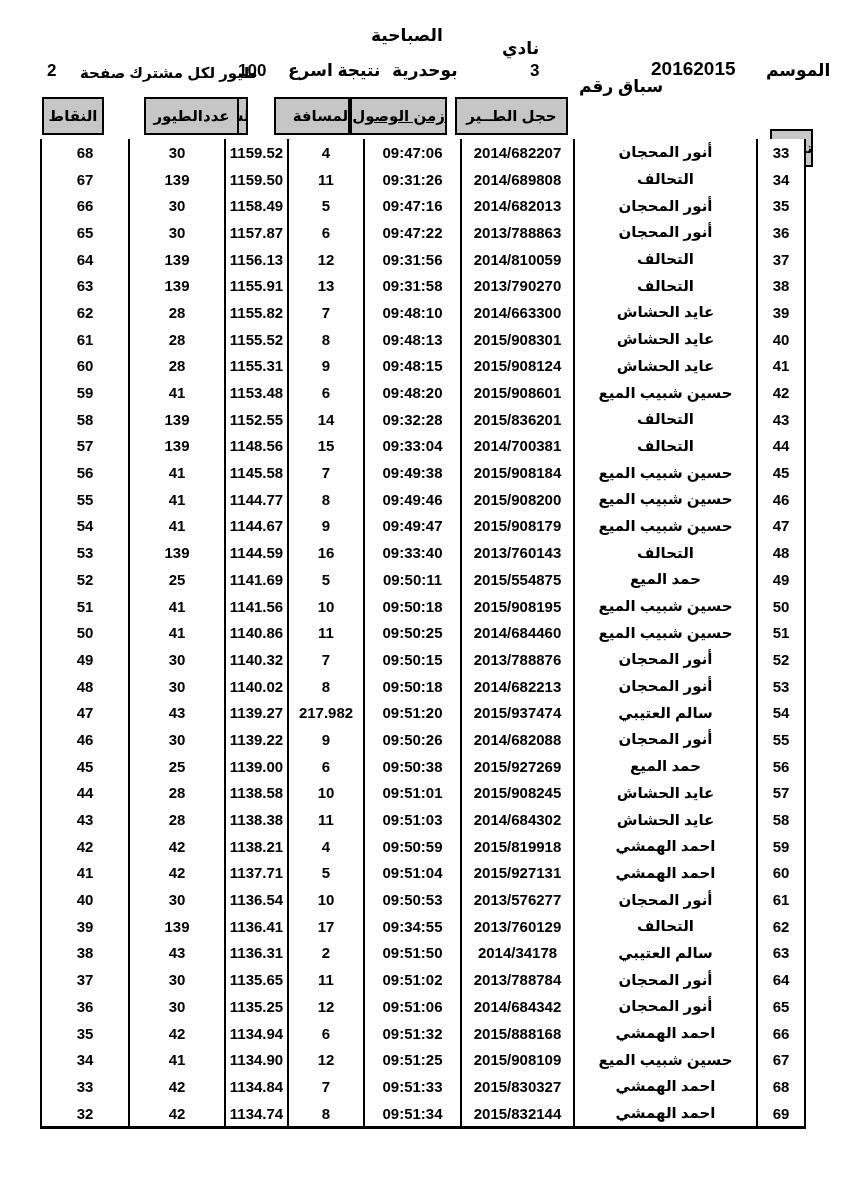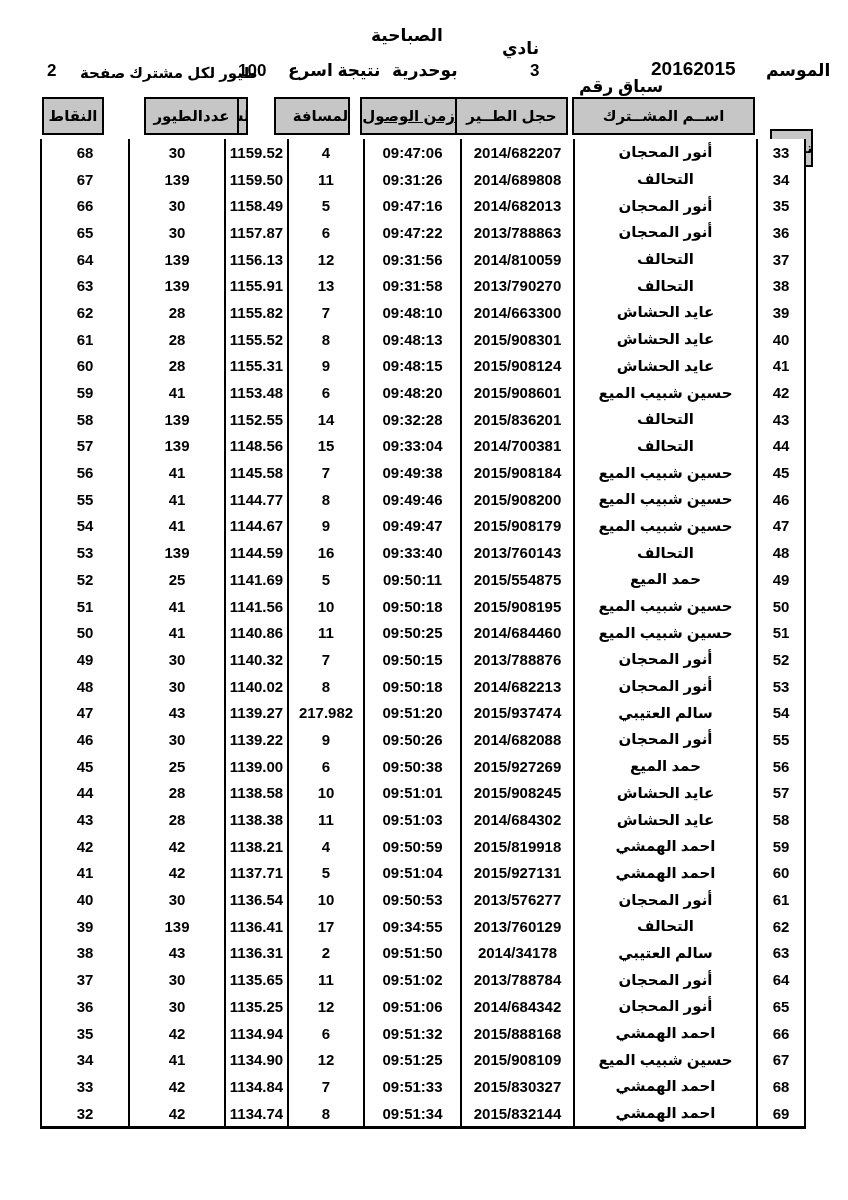--- a/index.html
+++ b/index.html
@@ -45,21 +45,21 @@
     border:2px solid var(--border-c);
     display:flex; align-items:center; justify-content:center;
     font-size:15px;
     white-space:nowrap;
     overflow:hidden;
   }
   .th-points   { left:42px;  width:62px; }
   .th-pigeons  { left:108px; width:95px;margin-left:36px; }
   .th-speed    { left:207px; width:41px; }
   .th-distance { left:274px; width:76px;padding-left:22px; }
-  .th-time     { left:360px; width:97px;text-decoration:underline; }
+  .th-time     { left:350px; width:97px;text-decoration:underline; }
   .th-ring     { left:455px; width:113px;}
   .th-name     { left:572px; width:183px;}
   .th-rank     { left:770px; width:43px;margin-top:32px; }
 
   
   .tbody-wrap {
     position:absolute;
     left:40px; top:139px; width:766px;
     border:2px solid var(--border-c);
     border-top:none;
@@ -97,21 +97,20 @@
   <span class="h-item hi-season-val">20162015</span>
   <span class="h-item hi-race-label">سباق رقم</span>
   <span class="h-item hi-race-num">3</span>
   <span class="h-item hi-location">بوحدرية</span>
   <span class="h-item hi-result-label">نتيجة اسرع</span>
   <span class="h-item hi-result-count">100</span>
   <span class="h-item hi-result-sufx">طيور لكل مشترك صفحة</span>
   <span class="h-item hi-page-num">2</span>
 
   <div class="th-box th-rank">ترتيب</div>
-  <div class="th-box th-name">اســم المشــترك</div>
   <div class="th-box th-ring">حجل الطــير</div>
   <div class="th-box th-time">زمن الوصول</div>
   <div class="th-box th-distance">المسافة</div>
   <div class="th-box th-speed">السرعة</div>
   <div class="th-box th-pigeons">عددالطيور</div>
   <div class="th-box th-points">النقاط</div>
 
   <div class="tbody-wrap">
     <table class="results">
       <colgroup>

